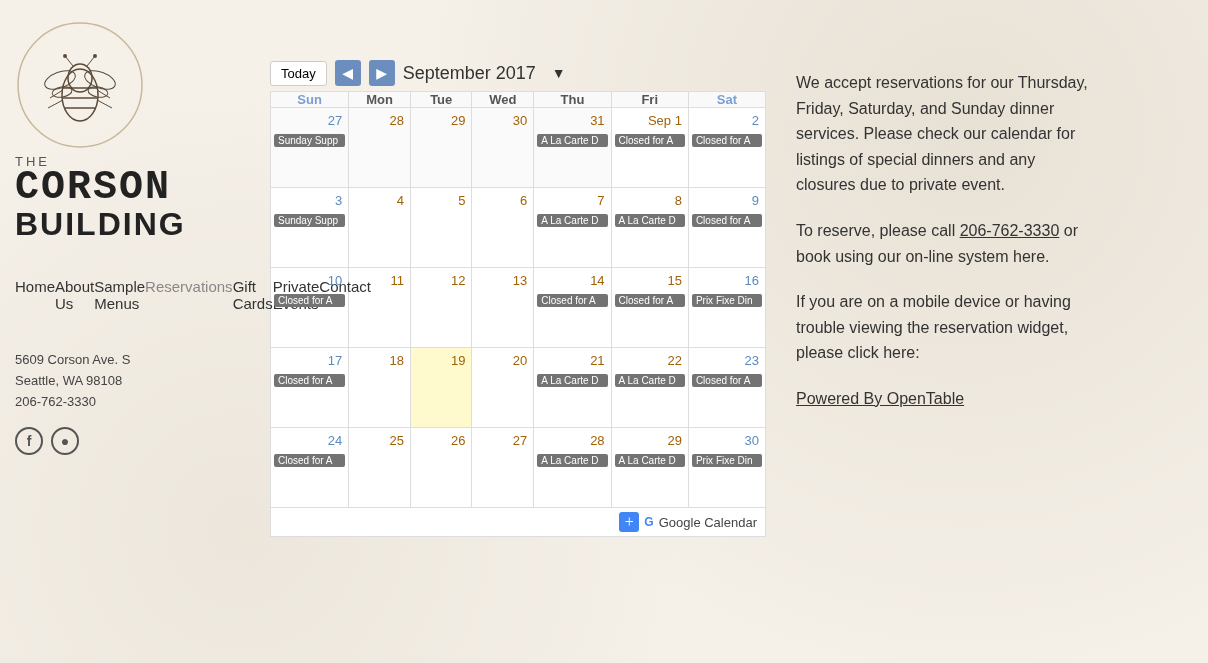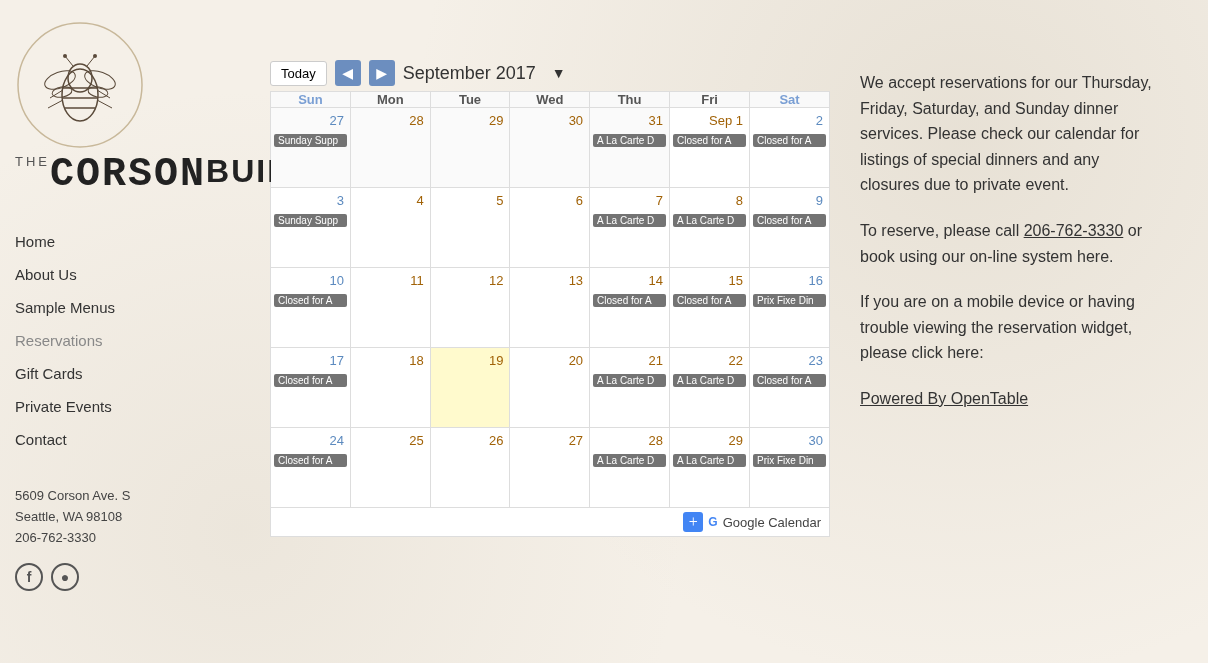--- a/index.html
+++ b/index.html
@@ -36,21 +36,21 @@
     }
 
     .logo-bee {
       width: 130px;
       height: 130px;
       margin-bottom: 5px;
     }
 
     .logo-text {
       display: flex;
-      flex-direction: row;
+      flex-direction: column;
       line-height: 1;
     }
 
     .logo-the {
       font-size: 13px;
       letter-spacing: 3px;
       text-transform: uppercase;
       color: #555;
       font-family: Arial, sans-serif;
     }
@@ -68,21 +68,21 @@
       font-size: 32px;
       font-weight: bold;
       letter-spacing: 2px;
       text-transform: uppercase;
       color: #222;
       font-family: Arial, sans-serif;
     }
 
     .nav {
       display: flex;
-      flex-direction: column;
+      flex-direction: row;
       gap: 0;
       margin-top: 10px;
       width: 100%;
     }
 
     .nav-item {
       padding: 8px 0;
       font-size: 15px;
       color: #333;
       text-decoration: none;
@@ -126,21 +126,21 @@
     
     .main-content {
       margin-left: 210px;
       display: flex;
       padding: 60px 20px 20px 60px;
       gap: 30px;
     }
 
     
     .calendar-wrapper {
-      width: 560px;
+      width: 496px;
       flex-shrink: 0;
     }
 
     .calendar-header {
       display: flex;
       align-items: center;
       gap: 8px;
       margin-bottom: 5px;
     }
 

